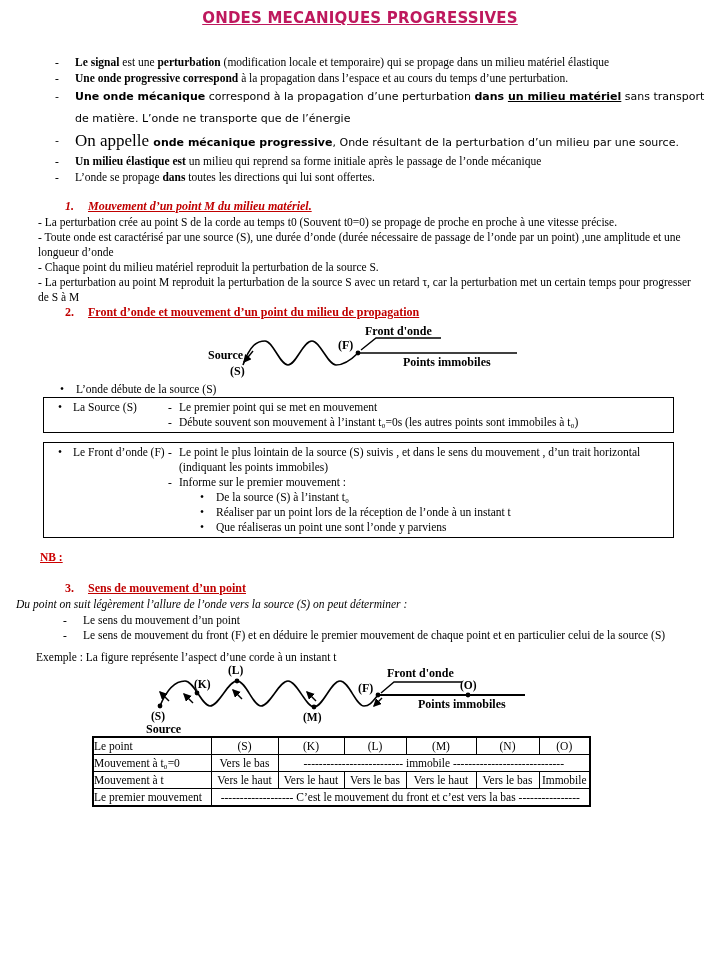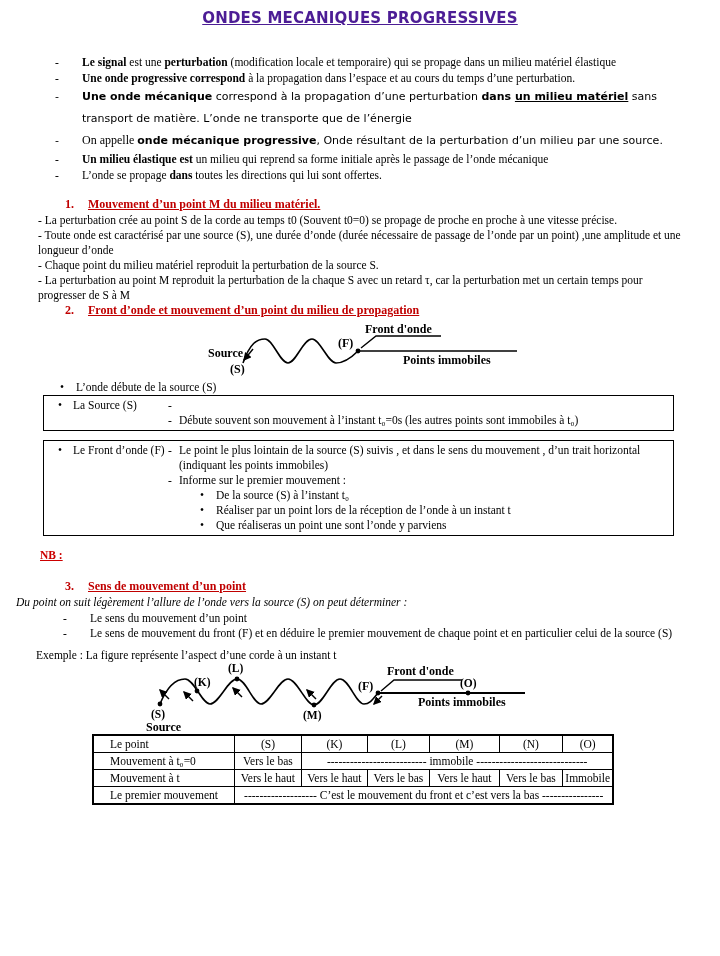--- a/index.html
+++ b/index.html
@@ -4,39 +4,39 @@
 <style>
   html,body { margin:0; padding:0; background:#fff; }
   .page {
     width:720px; height:956px; background:#ffffff; overflow:hidden;
     font-family:"Liberation Serif","DejaVu Serif",serif;
     font-size:11.5px; color:#000; position:relative;
   }
   .doc-title {
     padding-top:9px; text-align:center;
     font-family:"DejaVu Sans",sans-serif; font-weight:bold; font-size:15px;
-    color:#4c1d95; letter-spacing:0.2px;
+    color:#be185d; letter-spacing:0.2px;
   }
   .doc-title span { text-decoration:underline; }
 
   
   .intro { margin:27px 12px 0 55px; }
   .dash-item { display:flex; line-height:16px; }
   .dash-item .dash { width:20px; flex:0 0 20px; }
-  .dash-item .txt { flex:1;margin-left:7px; }
+  .dash-item .txt { flex:1; }
   .comic { font-family:"DejaVu Sans",sans-serif; font-size:11px; line-height:22px; }
   .comic4 { font-family:"DejaVu Sans",sans-serif; font-size:11px; line-height:21px; }
-  .comic4 .serif { font-family:"Liberation Serif","DejaVu Serif",serif; font-size:12px; }
+  .comic4 .serif { font-family:"Liberation Serif","DejaVu Serif",serif; font-size:17px; }
   .u { text-decoration:underline; }
 
   
   .sec-head { margin:0 0 0 65px; color:#c00000; font-weight:bold; font-size:12px; line-height:15px; }
   .sec-head .num { margin-right:14px; }
   .sec-head .ht { text-decoration:underline; }
-  .mt-sec1 { margin-top:14px; }
+  .mt-sec1 { margin-top:14px;font-style:italic; }
   .mt-sec2 { margin-top:0; }
   .mt-sec3 { margin-top:16px; }
 
   .para { margin:1px 28px 0 38px; line-height:15px; }
 
   
   .diagram1 { margin:2px 0 0 195px; height:58px; }
   .diagram2 { margin:0 0 0 130px; height:70px; }
   svg text { font:bold 12px "Liberation Serif","DejaVu Serif",serif; fill:#000; }
   svg .small { font-size:11.5px; }
@@ -63,21 +63,21 @@
   .nb { margin:12px 30px 0 40px; line-height:15px; }
   .nb-label { color:#cc0000; font-weight:bold; text-decoration:underline; }
   .nb-text { max-width:645px; }
 
   .s3-intro { margin:1px 20px 0 16px; line-height:15.5px;font-style:italic; }
   .s3-list { margin:0 40px 0 63px; }
   .exemple { margin:6px 0 0 36px; line-height:14px; }
 
   
   .wave-table { margin:2px 0 0 92px; border-collapse:collapse; border:2px solid #000; table-layout:fixed; }
-  .wave-table td { border:1px solid #000; height:16px; padding:0 16px; font-size:11.5px; white-space:nowrap; overflow:hidden; }
+  .wave-table td { border:1px solid #000; height:16px; padding:0 0; font-size:11.5px; white-space:nowrap; overflow:hidden; }
   .wave-table td.c { text-align:center; padding:0 1px; }
 </style>
 </head>
 <body>
 
 <div class="page">
 
   <div class="doc-title"><span>ONDES MECANIQUES PROGRESSIVES</span></div>
 
   <div class="intro">
@@ -107,21 +107,21 @@
     </div>
   </div>
 
   <div class="sec-head mt-sec1">
     <span class="num">1.</span><span class="ht">Mouvement d’un point M du milieu matériel.</span>
   </div>
   <div class="para">
     <div>- La perturbation crée au point S de la corde au temps t0 (Souvent t0=0) se propage de proche en proche à une vitesse précise.</div>
     <div>- Toute onde est caractérisé par une source (S), une durée d’onde (durée nécessaire de passage de l’onde par un point) ,une amplitude et une longueur d’onde</div>
     <div>- Chaque point du milieu matériel reproduit la perturbation de la source S.</div>
-    <div>- La perturbation au point M reproduit la perturbation de la chaque S avec un retard τ, car la perturbation met un certain temps pour progresser de S à M</div>
+    <div>- La perturbation au point M reproduit la perturbation de la source S avec un retard τ, car la perturbation met un certain temps pour progresser de S à M</div>
   </div>
 
   <div class="sec-head mt-sec2">
     <span class="num">2.</span><span class="ht">Front d’onde et mouvement d’un point du milieu de propagation</span>
   </div>
 
   <div class="diagram1">
     <svg width="330" height="58" viewBox="0 0 330 58">
       <defs>
         <marker id="ah1" markerWidth="7" markerHeight="7" refX="5" refY="3" orient="auto">
@@ -147,20 +147,21 @@
   </div>
 
   <div class="framebox box1">
     <div class="labelcol">
       <span class="bl">•</span>
       <span>La Source (S)</span>
     </div>
     <div class="contentcol">
       <div class="hang">
           <span class="dash">-</span>
+          <span>Le premier point qui se met en mouvement</span>
         </div>
       <div class="hang">
           <span class="dash">-</span>
           <span>Débute souvent son mouvement à l’instant t₀=0s (les autres points sont immobiles à t₀)</span>
         </div>
     </div>
   </div>
 
   <div class="framebox box2">
     <div class="labelcol">

